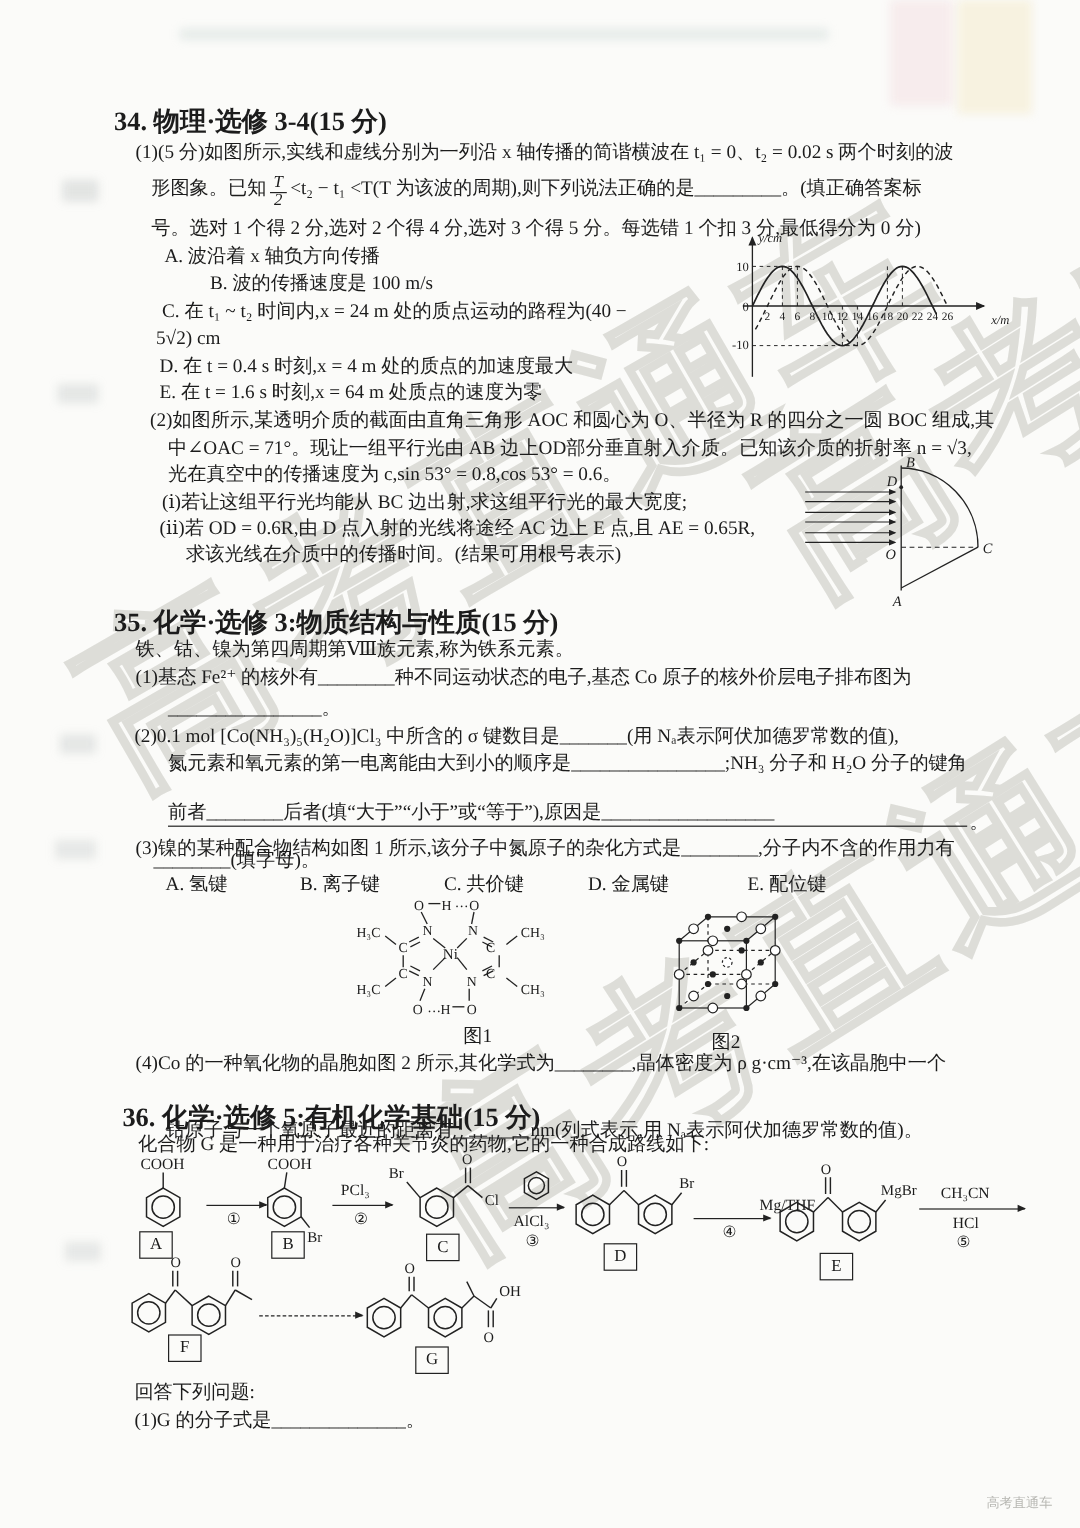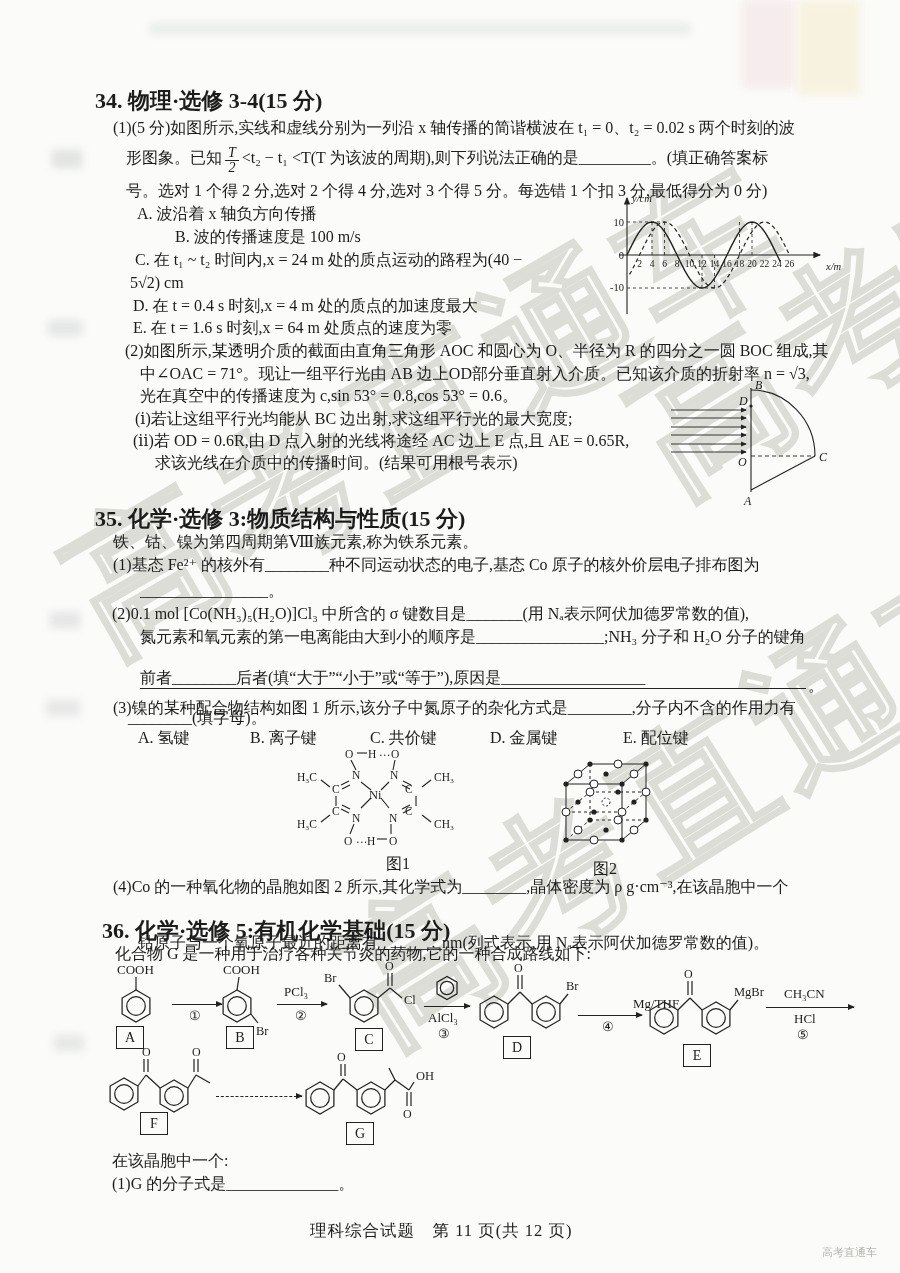--- a/index.html
+++ b/index.html
@@ -424,19 +424,18 @@
         </g>
       <g>
           <polygon points="78.0,34.0 64.1,42.0 64.1,58.0 78.0,66.0 91.9,58.0 91.9,42.0" class="bond"></polygon>
           <circle cx="78" cy="50" r="9.3" class="bond"></circle>
         </g>
       <text x="123" y="32" font-size="12.5">OH</text>
       <text x="110" y="70" font-size="12">O</text>
     </svg>
     <div class="cbox" style="left:346px;top:1122px;">G</div>
 
-    <div class="line" style="left:112px;top:1150px;">在该晶胞中一个:</div>
+    <div class="line" style="left:112px;top:1150px;">回答下列问题:</div>
     <div class="line" style="left:112px;top:1173px;">(1)G 的分子式是______________。</div>
   </section>
 
-  <div class="footer" style="left:310px;top:1220px;">理科综合试题　第 11 页(共 12 页)</div>
   <div class="corner" style="left:822px;top:1245px;">高考直通车</div>
 </div>
 
 </body></html>

